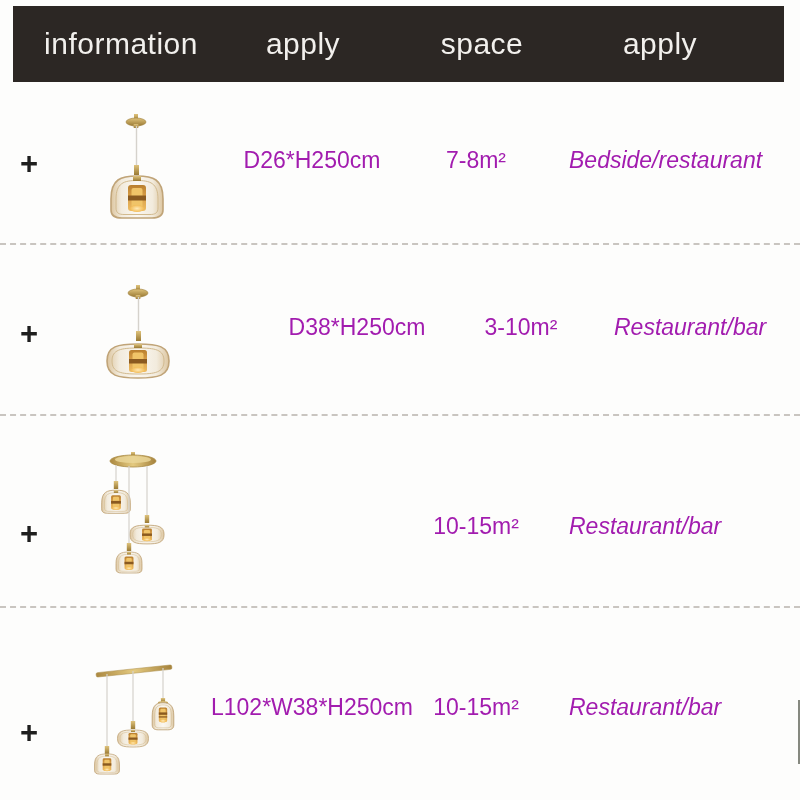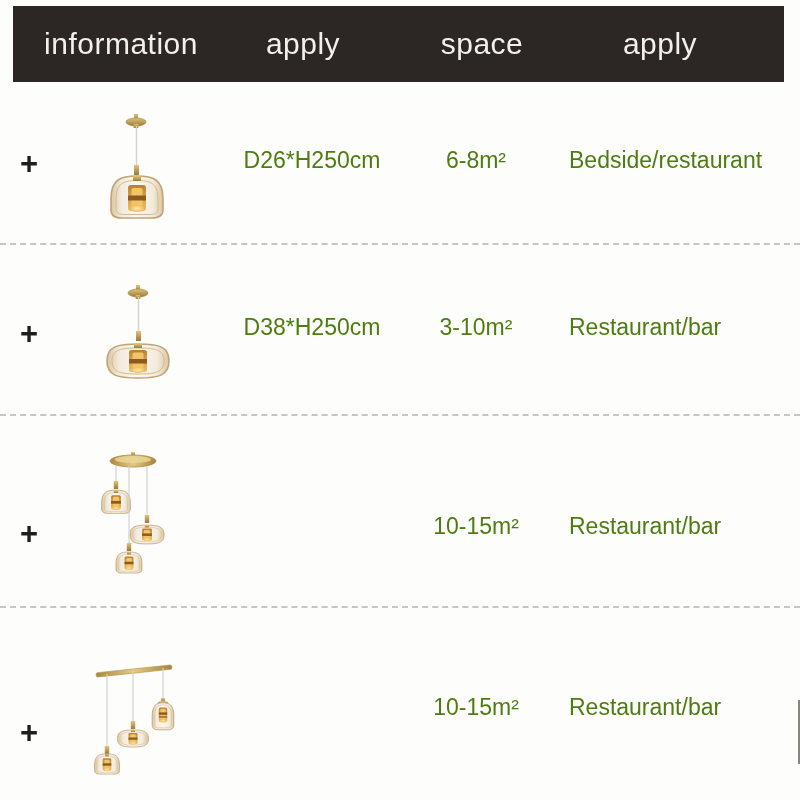--- a/index.html
+++ b/index.html
@@ -39,27 +39,27 @@
     position:absolute;left:16px;width:26px;text-align:center;
     transform:translateY(-50%);
     font-size:31px;font-weight:600;color:#1e1e1e;line-height:1;
   }
   .r1 .plus{top:78px;}
   .r2 .plus{top:90px;}
   .r3 .plus{top:119px;}
   .r4 .plus{top:126px;}
   .cell{
     position:absolute;white-space:nowrap;
-    font-size:23px;color:#4d7c0f;
+    font-size:23px;color:#a21caf;
   }
   .c-size{left:312px;transform:translate(-50%,-50%);}
   .c-space{left:476px;transform:translate(-50%,-50%);}
-  .c-apply{left:569px;transform:translateY(-50%);}
+  .c-apply{left:569px;transform:translateY(-50%);font-style:italic;}
   .r1 .cell{top:75px;}
-  .r2 .cell{top:84px;}
+  .r2 .cell{top:84px;margin-left:45px;}
   .r3 .cell{top:112px;}
   .r4 .cell{top:101px;}
   .lamp{position:absolute;}
   .lampA{left:92px;top:25px;}
   .lampB{left:93px;top:39px;}
   .lampC{left:86px;top:34px;}
   .lampD{left:85px;top:52px;}
   
   .edge-line{
     position:absolute;right:0px;top:700px;width:2px;height:64px;
@@ -153,21 +153,21 @@
 
   <section class="row row1 r1">
     <span class="plus">+</span>
     <svg class="lamp lampA" width="90" height="112" viewBox="0 0 90 112">
       <use href="#canopy" x="44" y="12"></use>
       <line x1="44.5" y1="16" x2="44.5" y2="58" stroke="#d5d2cc" stroke-width="1.4"></line>
       <rect x="42" y="55" width="5" height="10" fill="url(#gGold)"></rect>
       <use href="#shadeDome" transform="translate(15,62)"></use>
     </svg>
     <span class="cell c-size">D26*H250cm</span>
-    <span class="cell c-space">6-8m²</span>
+    <span class="cell c-space">7-8m²</span>
     <span class="cell c-apply">Bedside/restaurant</span>
   </section>
 
   <section class="row row2 r2">
     <span class="plus">+</span>
     <svg class="lamp lampB" width="90" height="108" viewBox="0 0 90 108">
       <use href="#canopy" x="45" y="11"></use>
       <line x1="45.5" y1="15" x2="45.5" y2="52" stroke="#d5d2cc" stroke-width="1.4"></line>
       <rect x="43" y="49" width="5" height="10" fill="url(#gGold)"></rect>
       <use href="#shadeDrum" transform="translate(10,58)"></use>
@@ -205,18 +205,19 @@
       </g>
       <line x1="78" y1="10" x2="78" y2="42" stroke="#d5d2cc" stroke-width="1.2"></line>
       <use href="#shadeTallDome" transform="translate(64.8,40) scale(0.6)"></use>
       <line x1="48" y1="13" x2="48" y2="66" stroke="#d5d2cc" stroke-width="1.2"></line>
       <rect x="45.8" y="63" width="4.4" height="8" fill="url(#gGold)"></rect>
       <use href="#shadeDrum" transform="translate(30.5,70) scale(0.5)"></use>
       <line x1="22" y1="16" x2="22" y2="92" stroke="#d5d2cc" stroke-width="1.2"></line>
       <rect x="19.8" y="88" width="4.4" height="8" fill="url(#gGold)"></rect>
       <use href="#shadeDome" transform="translate(7.6,94) scale(0.48)"></use>
     </svg>
+    <span class="cell c-size">L102*W38*H250cm</span>
     <span class="cell c-space">10-15m²</span>
     <span class="cell c-apply">Restaurant/bar</span>
   </section>
 
   <div class="edge-line"></div>
 </div>
 
 </body></html>

